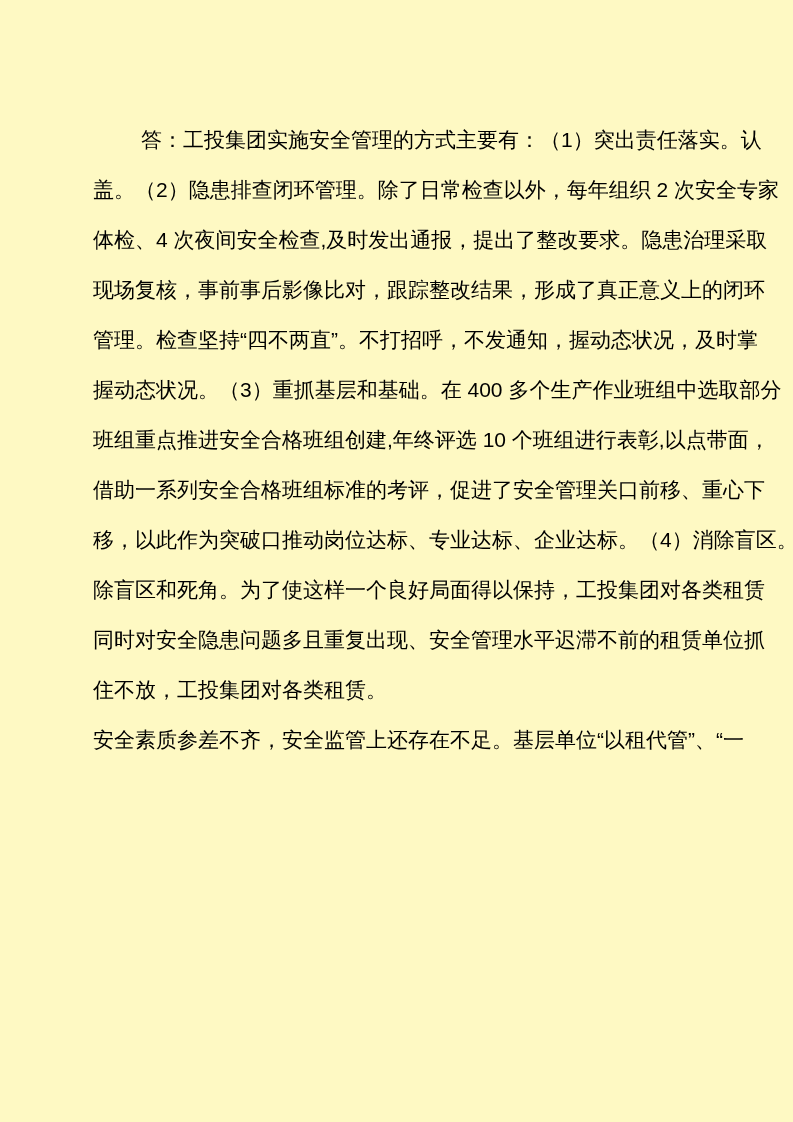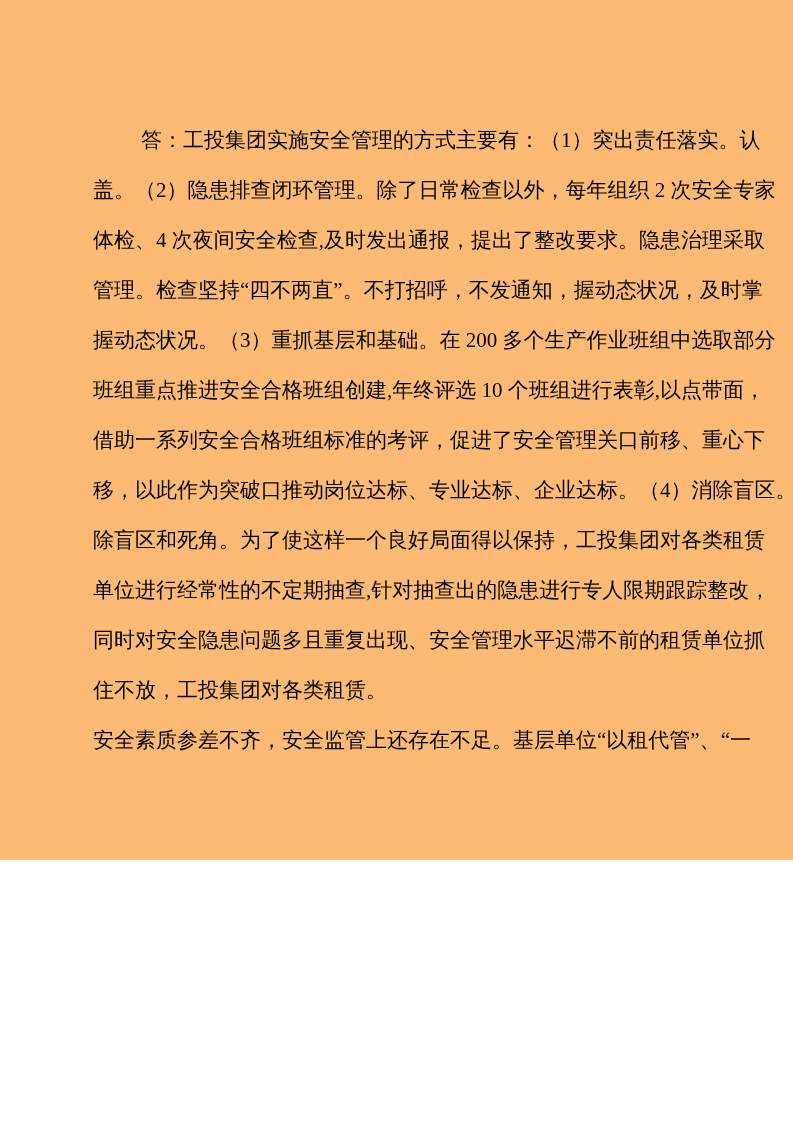--- a/index.html
+++ b/index.html
@@ -8,25 +8,25 @@
   }
   body {
     width: 793px;
     height: 1122px;
     background: #ffffff;
     overflow: hidden;
   }
   .page {
     position: relative;
     width: 793px;
-    height: 860px;
-    background: #fdba74;
+    height: 1122px;
+    background: #fef9c3;
     box-sizing: border-box;
     padding: 115px 93px 0 93px;
-    font-family: Liberation Serif, serif;
+    font-family: Liberation Sans, sans-serif;
     color: #000000;
   }
   .para {
     margin: 0;
     padding: 0;
   }
   .line {
     display: block;
     font-size: 21px;
     line-height: 50px;
@@ -48,27 +48,27 @@
 </head>
 <body>
 
 <div class="page">
   <div class="text-block">
 
     <p class="para">
       <span class="line first">答：工投集团实施安全管理的方式主要有：（1）突出责任落实。认</span>
       <span class="line">盖。（2）隐患排查闭环管理。除了日常检查以外，每年组织 2 次安全专家</span>
       <span class="line">体检、4 次夜间安全检查,及时发出通报，提出了整改要求。隐患治理采取</span>
+      <span class="line">现场复核，事前事后影像比对，跟踪整改结果，形成了真正意义上的闭环</span>
       <span class="line">管理。检查坚持“四不两直”。不打招呼，不发通知，握动态状况，及时掌</span>
-      <span class="line">握动态状况。（3）重抓基层和基础。在 200 多个生产作业班组中选取部分</span>
+      <span class="line">握动态状况。（3）重抓基层和基础。在 400 多个生产作业班组中选取部分</span>
       <span class="line">班组重点推进安全合格班组创建,年终评选 10 个班组进行表彰,以点带面，</span>
       <span class="line">借助一系列安全合格班组标准的考评，促进了安全管理关口前移、重心下</span>
       <span class="line">移，以此作为突破口推动岗位达标、专业达标、企业达标。（4）消除盲区。</span>
       <span class="line">除盲区和死角。为了使这样一个良好局面得以保持，工投集团对各类租赁</span>
-      <span class="line">单位进行经常性的不定期抽查,针对抽查出的隐患进行专人限期跟踪整改，</span>
       <span class="line">同时对安全隐患问题多且重复出现、安全管理水平迟滞不前的租赁单位抓</span>
       <span class="line para-end">住不放，工投集团对各类租赁。</span>
     </p>
 
     <p class="para">
       <span class="line">安全素质参差不齐，安全监管上还存在不足。基层单位“以租代管”、“一</span>
     </p>
 
   </div>
 </div>

